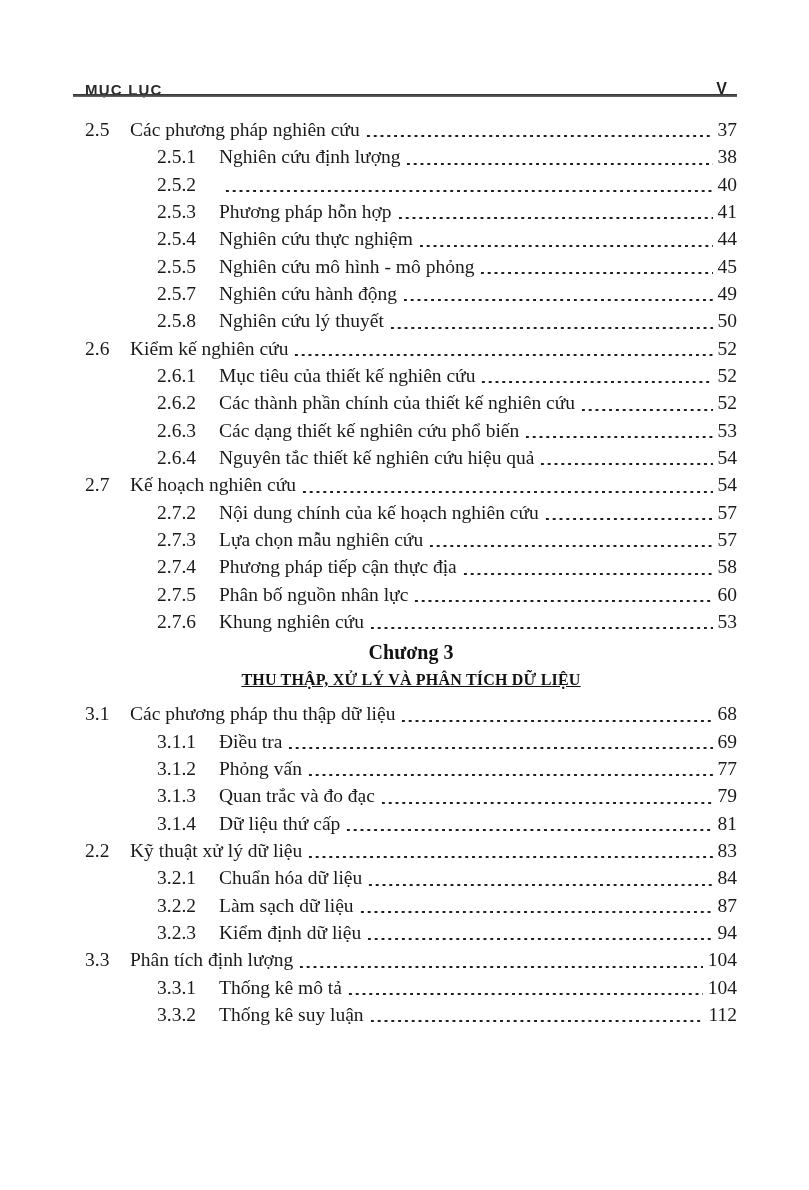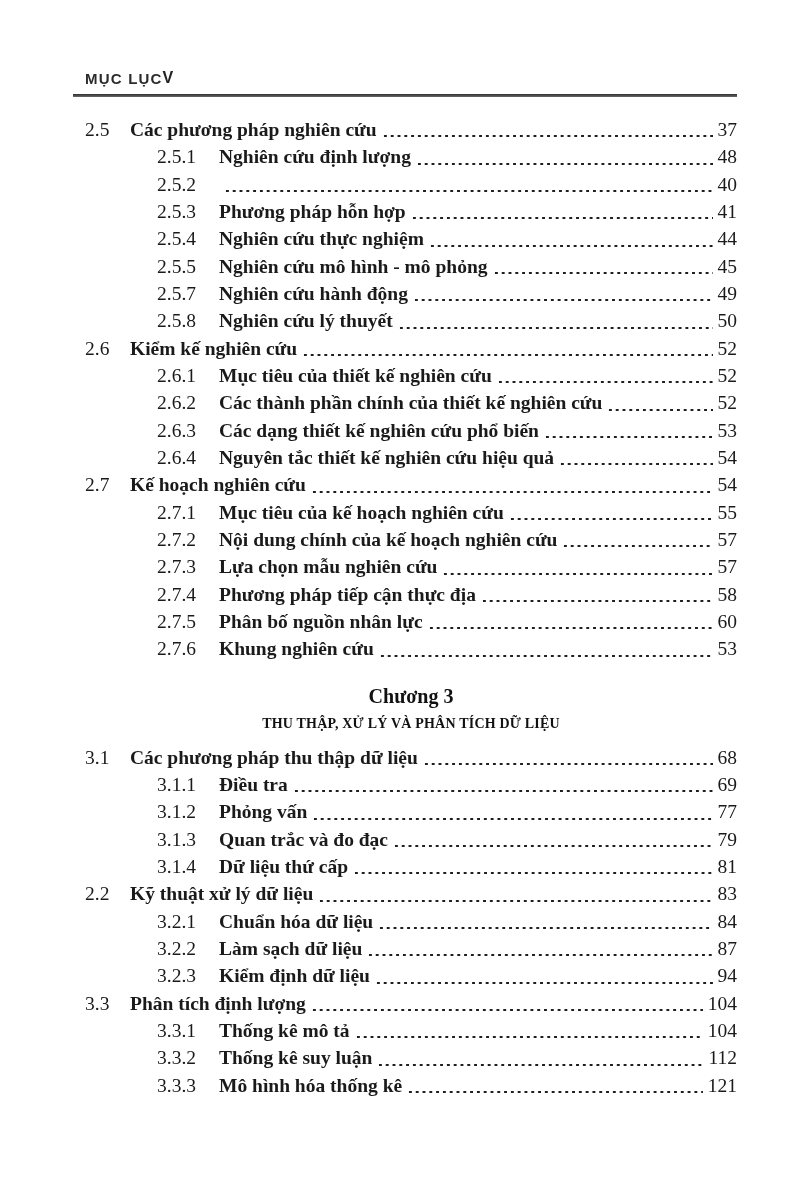--- a/index.html
+++ b/index.html
@@ -5,60 +5,60 @@
   html,body { margin:0; padding:0; }
   body {
     width:809px; height:1190px; background:#ffffff;
     font-family:"Liberation Serif","DejaVu Serif",serif;
     color:#1a1a1a; overflow:hidden;
   }
   .page { position:relative; width:809px; height:1190px; background:#fff; }
 
   
   .header {
-    position:absolute; left:85px; top:69px; width:642px;
-    display:flex; justify-content:flex-start; align-items:flex-end;
+    position:absolute; left:85px; top:80px; width:642px;
+    display:flex; justify-content:space-between; align-items:flex-end;
     font-family:"Liberation Sans","DejaVu Sans",sans-serif;
   }
   .header-title {
     font-size:15px; font-weight:700; letter-spacing:1.2px; color:#2b2b2b;
   }
   .header-page {
     font-size:16px; font-weight:600; color:#222;
   }
   .header-rule {
     position:absolute; left:73px; top:94px; width:664px; height:3px;
     background:linear-gradient(#2e2e2e, #6a6a6a);
   }
 
   
   .toc { position:absolute; left:85px; top:116px; width:652px; }
   .row {
-    display:flex; align-items:center;
+    display:flex; align-items:flex-end;
     height:27.34px; line-height:27.34px; font-size:19.5px;
     white-space:nowrap;
   }
   .row .num   { flex:none; }
   .lvl1 .num  { width:45px; }
   .lvl2       { padding-left:46px; }
   .lvl2 .num  { width:62px;margin-left:26px; }
-  .row .title { flex:none;font-weight:bold; }
+  .row .title { flex:none; }
   .row .leader {
     flex:1 1 auto; align-self:stretch; margin:0 3px 0 5px;
     background-image:radial-gradient(circle, #1f1f1f 1.15px, rgba(0,0,0,0) 1.5px);
     background-size:6.8px 6px;
     background-repeat:repeat-x;
     background-position:left bottom 4px;
   }
   .row .pg { flex:none; margin-left:2px; }
 
   
-  .chapter { text-align:center; margin:21px 0 7px 0; font-weight:700; color:#111; }
+  .chapter { text-align:center; margin:5px 0 7px 0; font-weight:700; color:#111; }
   .chapter .line1 { font-size:20px; line-height:24px; }
-  .chapter .line2 { font-size:14px; line-height:26px; margin-top:3px; letter-spacing:0.2px; }
+  .chapter .line2 { font-size:16px; line-height:26px; margin-top:3px; letter-spacing:0.2px;text-decoration:underline; }
 </style>
 </head>
 <body>
 
 <div class="page">
   <div class="header">
     <span class="header-title">MỤC LỤC</span>
     <span class="header-page">V</span>
   </div>
   <div class="header-rule"></div>
@@ -67,21 +67,21 @@
       <div class="row lvl1">
         <span class="num">2.5</span>
         <span class="title">Các phương pháp nghiên cứu</span>
         <span class="leader"></span>
         <span class="pg">37</span>
       </div>
       <div class="row lvl2">
         <span class="num">2.5.1</span>
         <span class="title">Nghiên cứu định lượng</span>
         <span class="leader"></span>
-        <span class="pg">48</span>
+        <span class="pg">38</span>
       </div>
       <div class="row lvl2">
         <span class="num">2.5.2</span>
         <span class="leader"></span>
         <span class="pg">40</span>
       </div>
       <div class="row lvl2">
         <span class="num">2.5.3</span>
         <span class="title">Phương pháp hỗn hợp</span>
         <span class="leader"></span>
@@ -139,26 +139,20 @@
         <span class="num">2.6.4</span>
         <span class="title">Nguyên tắc thiết kế nghiên cứu hiệu quả</span>
         <span class="leader"></span>
         <span class="pg">54</span>
       </div>
       <div class="row lvl1">
         <span class="num">2.7</span>
         <span class="title">Kế hoạch nghiên cứu</span>
         <span class="leader"></span>
         <span class="pg">54</span>
-      </div>
-      <div class="row lvl2">
-        <span class="num">2.7.1</span>
-        <span class="title">Mục tiêu của kế hoạch nghiên cứu</span>
-        <span class="leader"></span>
-        <span class="pg">55</span>
       </div>
       <div class="row lvl2">
         <span class="num">2.7.2</span>
         <span class="title">Nội dung chính của kế hoạch nghiên cứu</span>
         <span class="leader"></span>
         <span class="pg">57</span>
       </div>
       <div class="row lvl2">
         <span class="num">2.7.3</span>
         <span class="title">Lựa chọn mẫu nghiên cứu</span>
@@ -252,20 +246,14 @@
         <span class="title">Thống kê mô tả</span>
         <span class="leader"></span>
         <span class="pg">104</span>
       </div>
       <div class="row lvl2">
         <span class="num">3.3.2</span>
         <span class="title">Thống kê suy luận</span>
         <span class="leader"></span>
         <span class="pg">112</span>
       </div>
-      <div class="row lvl2">
-        <span class="num">3.3.3</span>
-        <span class="title">Mô hình hóa thống kê</span>
-        <span class="leader"></span>
-        <span class="pg">121</span>
-      </div>
     </div>
 </div>
 
 </body></html>

